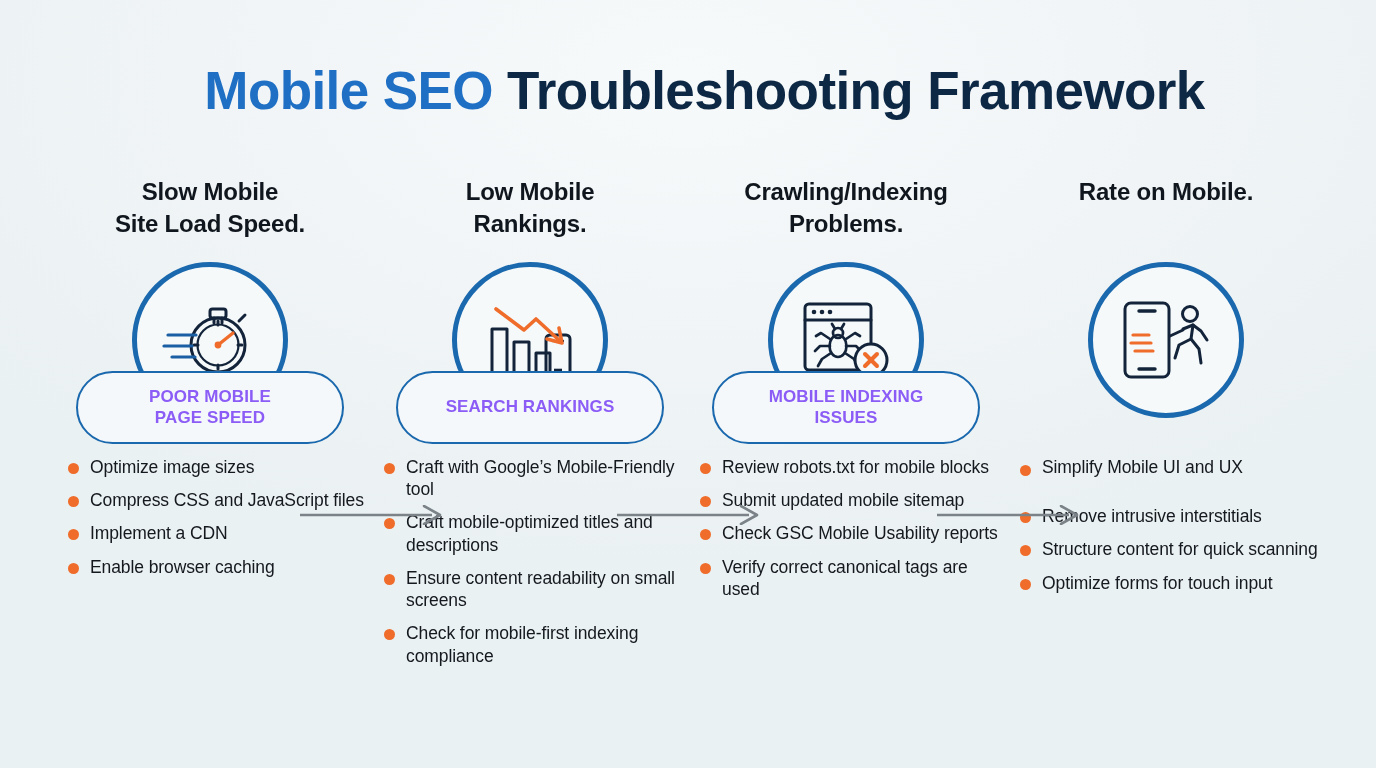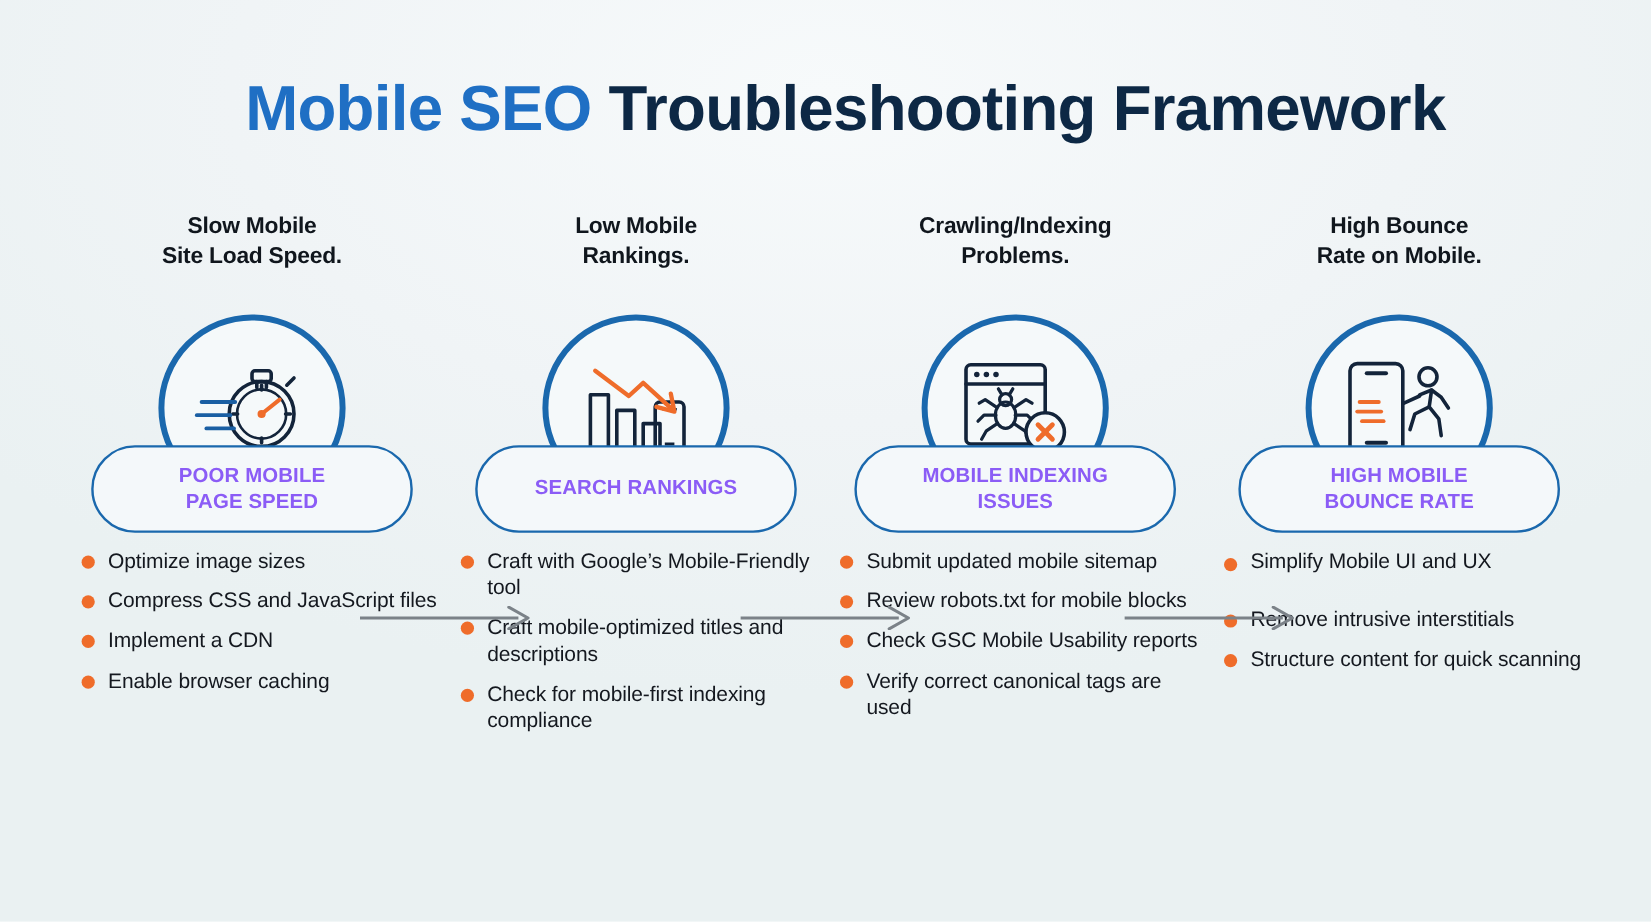--- a/index.html
+++ b/index.html
@@ -44,21 +44,21 @@
     width:320px;
   }
   .col-0{ left:50px; }
   .col-1{ left:370px; }
   .col-2{ left:686px; }
   .col-3{ left:1006px; }
 
   
   .col-head{
     text-align:center;
-    font-size:19px;
+    font-size:24px;
     font-weight:bold;
     line-height:1.33;
     color:#10161d;
     letter-spacing:-0.2px;
     height:72px;
   }
 
   
   .node{
     position:relative;
@@ -268,20 +268,24 @@
       <div class="bullet">
         <span class="dot"></span>
         <span class="btext">Craft with Google’s Mobile-Friendly tool</span>
       </div>
       <div class="bullet">
         <span class="dot"></span>
         <span class="btext">Craft mobile-optimized titles and descriptions</span>
       </div>
       <div class="bullet">
         <span class="dot"></span>
+        <span class="btext">Ensure content readability on small screens</span>
+      </div>
+      <div class="bullet">
+        <span class="dot"></span>
         <span class="btext">Check for mobile-first indexing compliance</span>
       </div>
     </div>
   </div>
 
   <div class="col col-2">
     <div class="col-head">
       <div>Crawling/Indexing</div>
       <div>Problems.</div>
     </div>
@@ -322,40 +326,39 @@
         <div class="pill-text">
           <div>MOBILE INDEXING</div>
           <div>ISSUES</div>
         </div>
       </div>
     </div>
 
     <div class="bullets">
       <div class="bullet">
         <span class="dot"></span>
+        <span class="btext">Review robots.txt for mobile blocks</span>
+      </div>
+      <div class="bullet">
+        <span class="dot"></span>
         <span class="btext">Submit updated mobile sitemap</span>
-      </div>
-      <div class="bullet">
-        <span class="dot"></span>
-        <span class="btext">Review robots.txt for mobile blocks</span>
       </div>
       <div class="bullet">
         <span class="dot"></span>
         <span class="btext">Check GSC Mobile Usability reports</span>
       </div>
       <div class="bullet">
         <span class="dot"></span>
         <span class="btext">Verify correct canonical tags are used</span>
       </div>
     </div>
   </div>
 
   <div class="col col-3">
     <div class="col-head">
-      <div>High Bounce</div>
       <div>Rate on Mobile.</div>
     </div>
 
     <div class="node">
       <div class="circle">
         <span>
           <svg width="94" height="86" viewBox="0 0 94 86">
             <g fill="none" stroke="#13243a" stroke-width="3" stroke-linejoin="round" stroke-linecap="round">
               <rect x="6" y="6" width="44" height="74" rx="6"></rect>
               <line x1="20" y1="14" x2="36" y2="14" stroke-width="3.4"></line>
@@ -369,37 +372,35 @@
             <g fill="none" stroke="#13243a" stroke-width="3" stroke-linecap="round" stroke-linejoin="round">
               <circle cx="71" cy="17" r="7.5"></circle>
               <path d="M64 32 l10 -4 l8 6 l6 9"></path>
               <path d="M74 28 l-2 14 l8 10 l2 14"></path>
               <path d="M72 42 l-12 6 l-4 13"></path>
               <path d="M64 33 l-13 6"></path>
             </g>
           </svg>
         </span>
       </div>
-      <div class="pill">
-        <div class="pill-text">
-          <div>HIGH MOBILE</div>
-          <div>BOUNCE RATE</div>
-        </div>
-      </div>
     </div>
 
     <div class="bullets">
       <div class="bullet">
         <span class="dot"></span>
         <span class="btext">Simplify Mobile UI and UX</span>
       </div>
       <div class="bullet">
         <span class="dot"></span>
         <span class="btext">Remove intrusive interstitials</span>
       </div>
       <div class="bullet">
         <span class="dot"></span>
         <span class="btext">Structure content for quick scanning</span>
       </div>
+      <div class="bullet">
+        <span class="dot"></span>
+        <span class="btext">Optimize forms for touch input</span>
+      </div>
     </div>
   </div>
 
 </div>
 
 </body></html>

